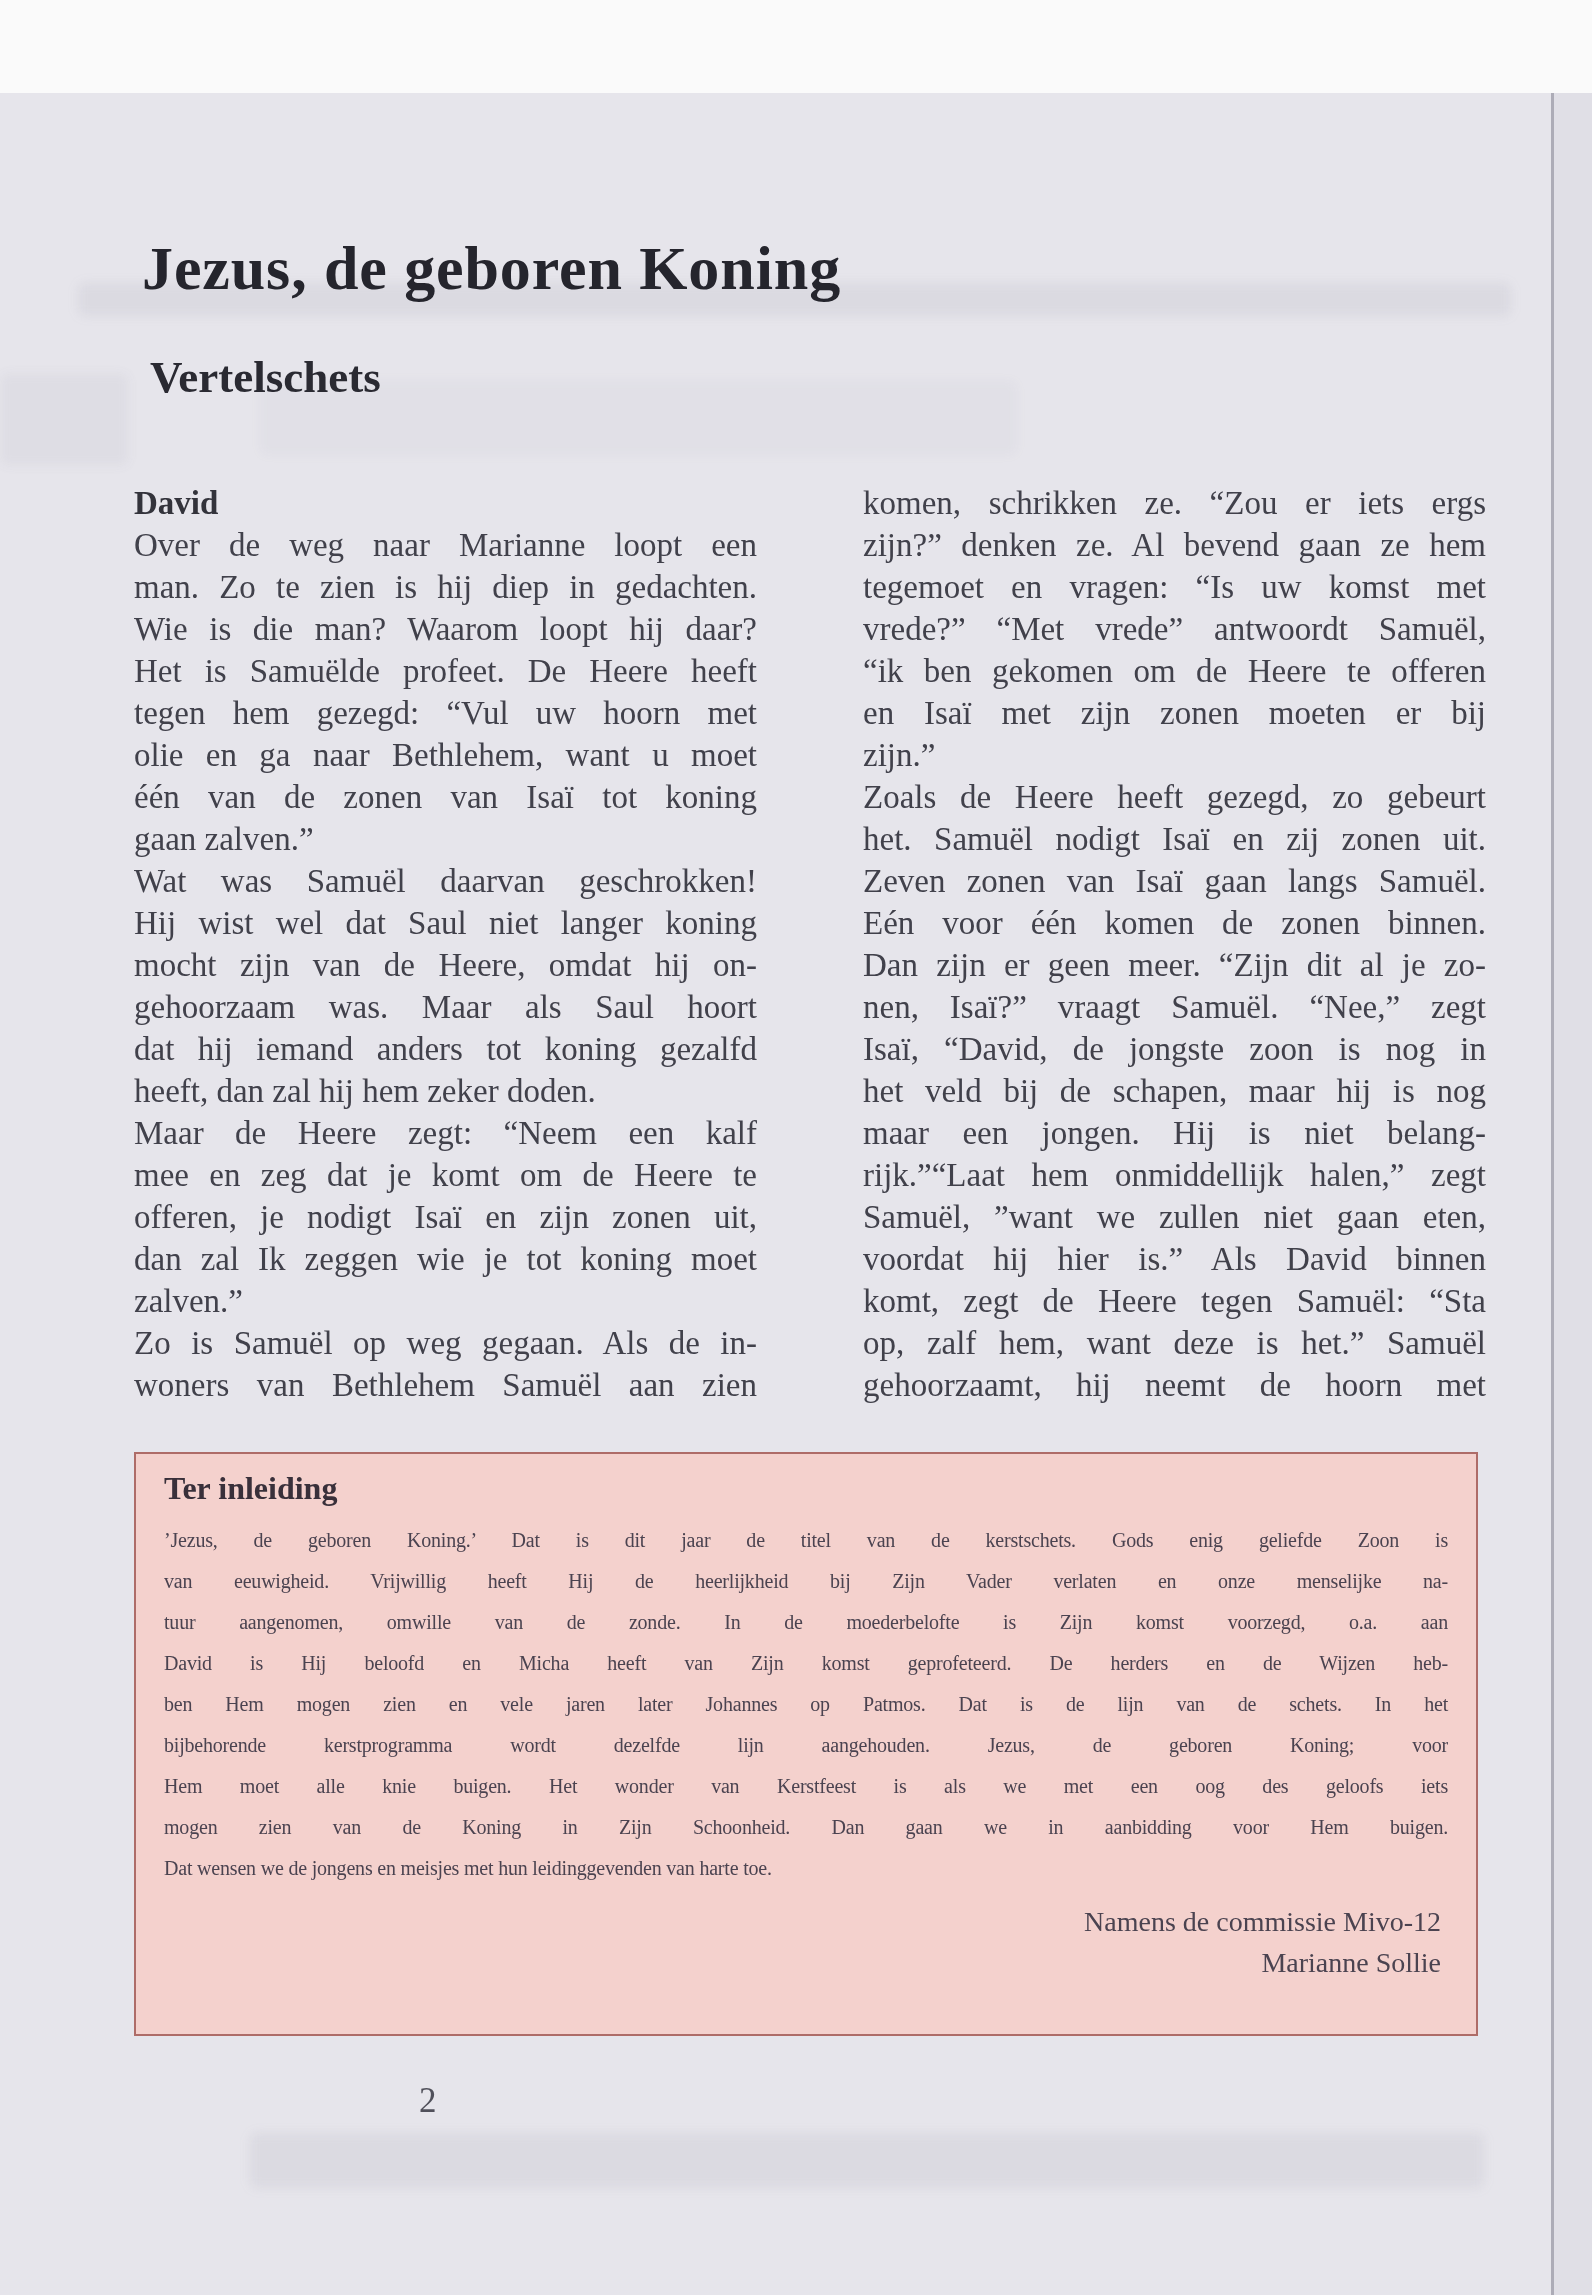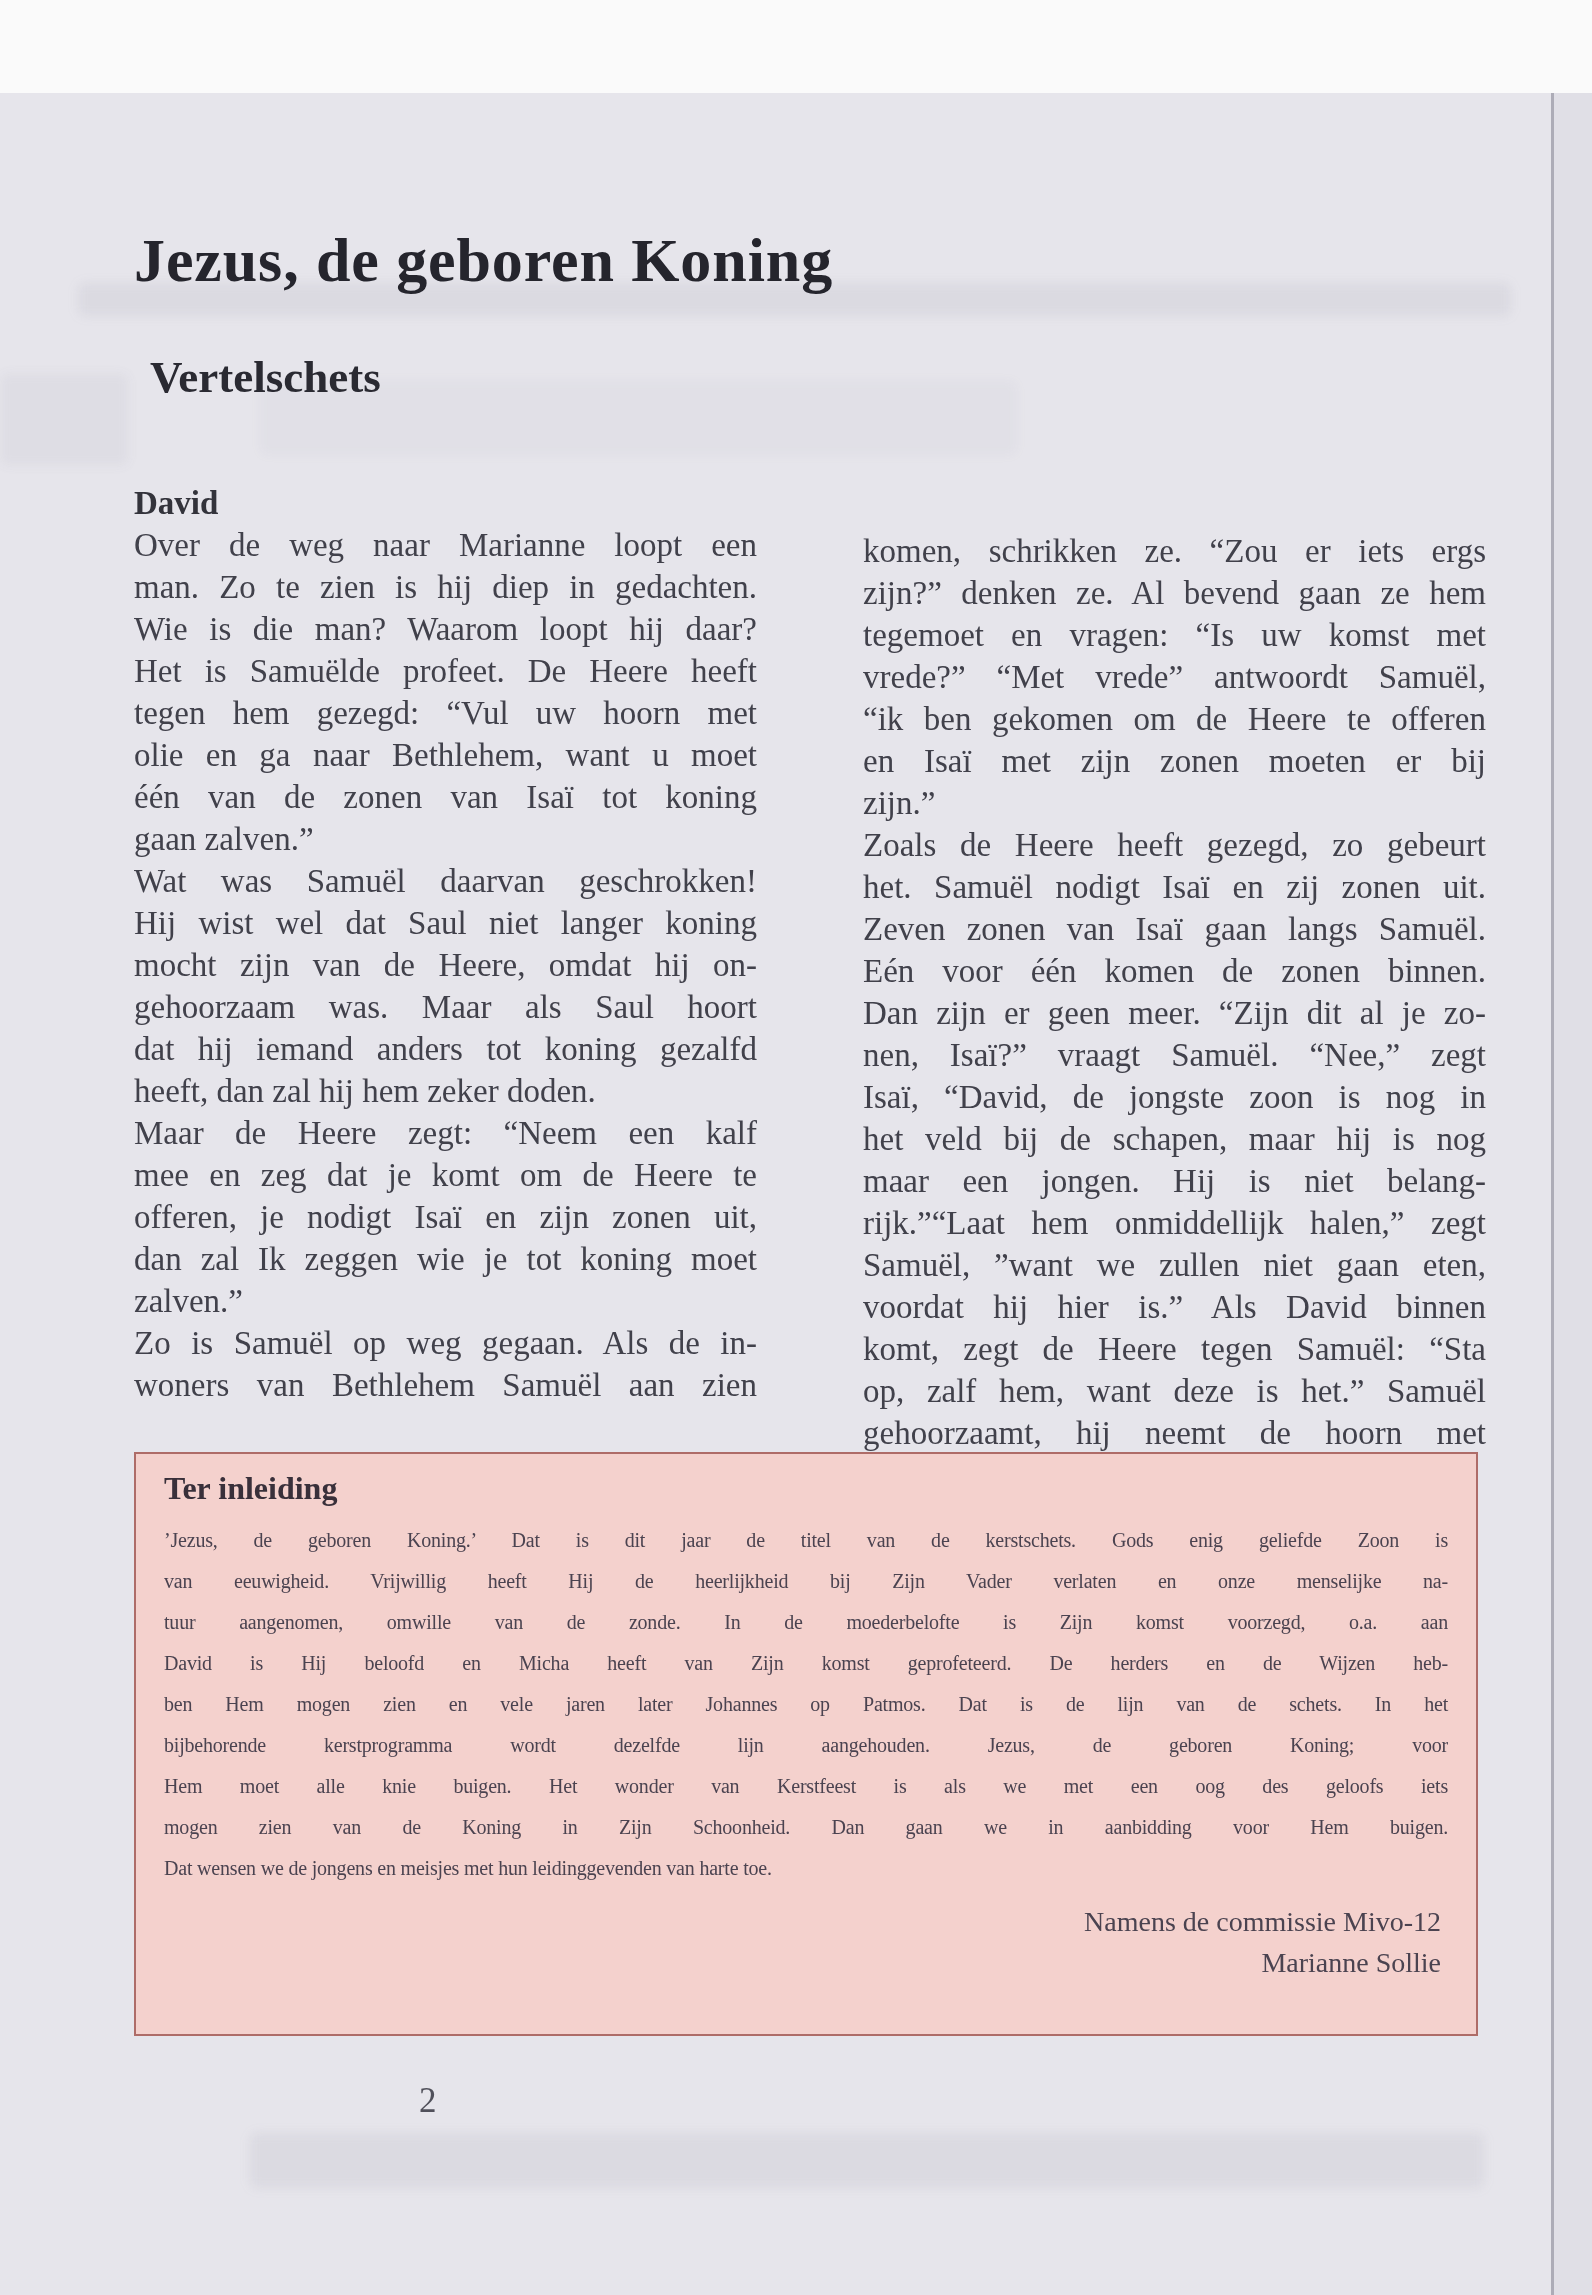--- a/index.html
+++ b/index.html
@@ -6,25 +6,25 @@
   body{width:1592px;height:2295px;background:#fafafa;font-family:"Liberation Serif","DejaVu Serif",serif;}
   .page{position:relative;width:1592px;height:2295px;overflow:hidden;background:#fafafa;}
   .sheet{position:absolute;left:0;top:93px;width:1592px;height:2202px;background:#e6e5eb;}
   .edge-strip{position:absolute;left:1554px;top:93px;width:38px;height:2202px;background:#e0dfe6;}
   .edge-line{position:absolute;left:1551px;top:93px;width:2.6px;height:2202px;background:rgba(125,125,140,.55);}
   .ghost{position:absolute;background:rgba(110,110,135,.09);filter:blur(5.2px);border-radius:7px;}
   .g1{left:78px;top:283px;width:1433px;height:33px;}
   .g2{left:0;top:373px;width:129px;height:93px;opacity:.7;}
   .g3{left:259px;top:380px;width:759px;height:76px;opacity:.45;}
   .g4{left:250px;top:2133px;width:1234px;height:55px;}
-  h1.title{position:absolute;left:134px;top:226px;margin:0;font-size:62px;line-height:1.1;font-weight:bold;letter-spacing:0.9px;color:#25252d;}
+  h1.title{position:absolute;left:134px;top:226px;margin:8px;font-size:62px;line-height:1.1;font-weight:bold;letter-spacing:0.9px;color:#25252d;}
   h2.subtitle{position:absolute;left:134px;top:337px;margin:16px;font-size:45px;line-height:1.1;font-weight:bold;color:#2a2a32;}
   .col{position:absolute;top:482px;width:623px;}
   .col.left{left:134px;}
-  .col.right{left:863px;margin-top:48px;}
+  .col.right{left:863px;}
   .colhead{height:42px;line-height:42px;font-size:33px;font-weight:bold;color:#33333b;}
   .jline{height:42px;line-height:42px;font-size:33px;color:#41414b;text-align:justify;text-align-last:justify;white-space:nowrap;}
   .jline.end{text-align-last:left;}
   .introbox{position:absolute;left:134px;top:1452px;width:1344px;height:584px;box-sizing:border-box;background:#f4d1cd;border:2.6px solid #ae6c68;}
   .boxhead{position:absolute;left:28px;top:15.5px;font-size:32px;font-weight:bold;color:#39303a;}
   .boxbody{position:absolute;left:28px;top:66px;width:1284px;}
   .boxbody .jline{height:41px;line-height:41px;font-size:20px;color:#4b4350;letter-spacing:-0.2px;}
   .sig{position:absolute;right:35px;width:777px;text-align:right;font-size:28px;line-height:41px;color:#4b4350;}
   .sig1{top:447px;}
   .sig2{top:488px;}

